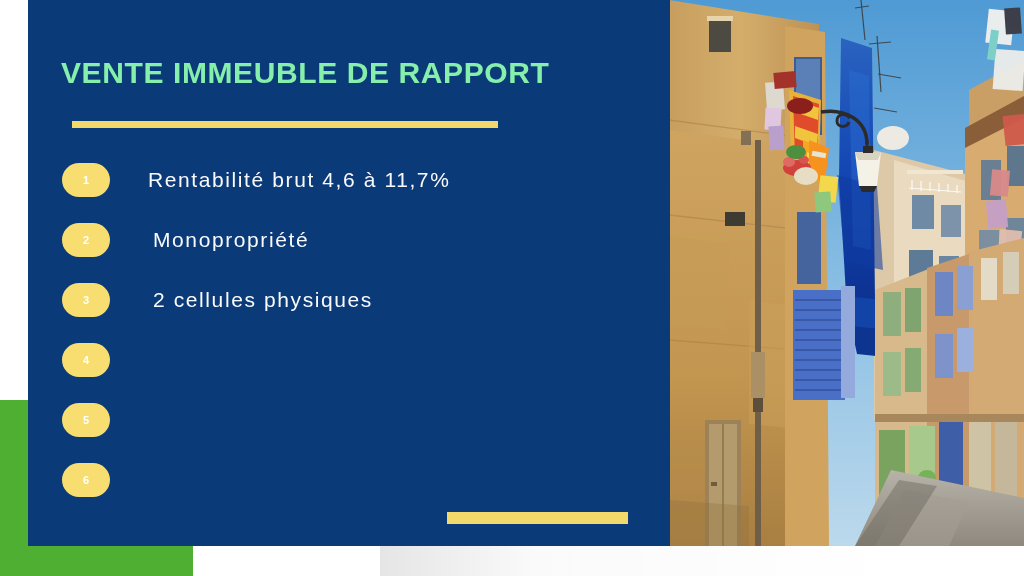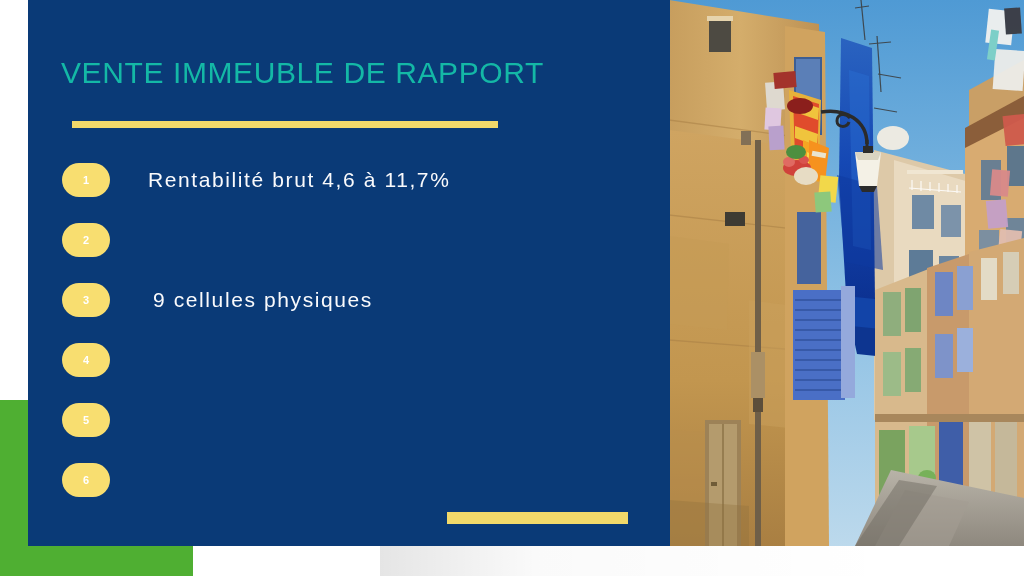--- a/index.html
+++ b/index.html
@@ -42,23 +42,23 @@
     left:28px; top:0;
     width:642px; height:546px;
     background:#0A3A77;
     z-index:3;
   }
 
   
   #title {
     position:absolute;
     left:33px; top:56px;
-    color:#14b8a6;
+    color:#86efac;
     font-size:30px;
-    font-weight:normal;
+    font-weight:bold;
     letter-spacing:0.6px;
     white-space:nowrap;
   }
   #title-rule {
     position:absolute;
     left:44px; top:121px;
     width:426px; height:7px;
     background:#F2D96A;
   }
 
@@ -347,25 +347,26 @@
 
     <div id="list">
 
       <div class="row">
         <div class="badge">1</div>
         <div class="row-text">Rentabilité brut 4,6 à 11,7%</div>
       </div>
 
       <div class="row indent">
         <div class="badge">2</div>
+        <div class="row-text">Monopropriété</div>
       </div>
 
       <div class="row indent">
         <div class="badge">3</div>
-        <div class="row-text">9 cellules physiques</div>
+        <div class="row-text">2 cellules physiques</div>
       </div>
 
       <div class="row indent">
         <div class="badge">4</div>
       </div>
 
       <div class="row indent">
         <div class="badge">5</div>
       </div>
 

